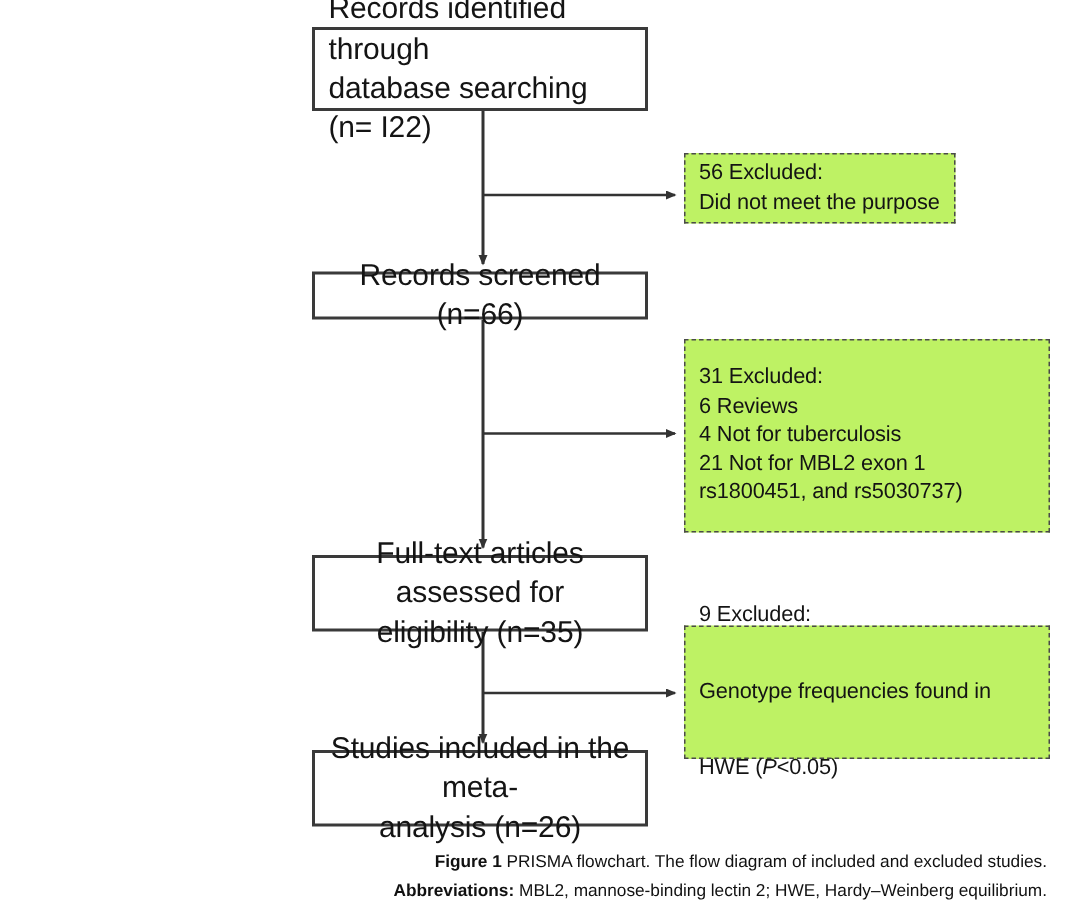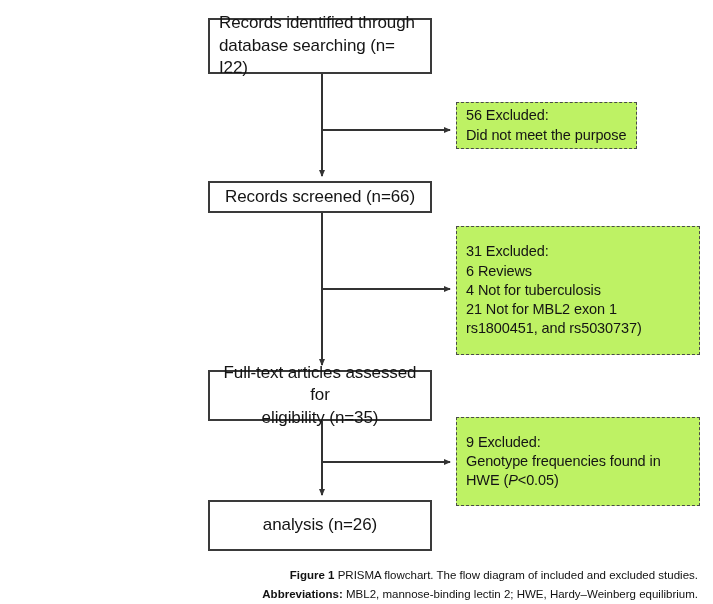--- a/index.html
+++ b/index.html
@@ -25,21 +25,21 @@
 
   
   .stage-box {
     position: absolute;
     box-sizing: border-box;
     border: 2px solid #3a3a3a;
     background: #ffffff;
     display: flex;
     flex-direction: column;
     justify-content: center;
-    font-size: 17px;
+    font-size: 20px;
     line-height: 1.32;
     color: #141414;
     letter-spacing: -0.1px;
   }
   .stage-box .stage-text { display: block; width: 100%; }
   .stage-left  { text-align: left; padding: 0 9px; }
   .stage-center{ text-align: center; padding: 0 8px; }
 
   #box-identified { left: 208px; top: 18px;  width: 224px; height: 56px; }
   #box-screened   { left: 208px; top: 181px; width: 224px; height: 32px; }
@@ -56,21 +56,21 @@
     line-height: 1.33;
     color: #141414;
     padding: 6px 9px;
     letter-spacing: -0.1px;
     text-align: left;
   }
   .excl-box .excl-line { display: block; white-space: nowrap; }
 
   #box-excl-1 { left: 456px; top: 102px; width: 181px; height: 47px; }
   #box-excl-2 { left: 456px; top: 226px; width: 244px; height: 129px; }
-  #box-excl-3 { left: 456px; top: 417px; width: 244px; height: 89px; }
+  #box-excl-3 { left: 456px; top: 417px; width: 244px; height: 89px; gap: 32px; }
 
   #box-excl-1 { display: flex; flex-direction: column; justify-content: center; }
   #box-excl-2 { display: flex; flex-direction: column; justify-content: center; }
   #box-excl-3 { display: flex; flex-direction: column; justify-content: center; }
 
   .ital { font-style: italic; }
 
   
   #connectors {
     position: absolute;
@@ -128,20 +128,21 @@
   <div class="stage-box stage-center" id="box-screened">
     <span class="stage-text">Records screened (n=66)</span>
   </div>
 
   <div class="stage-box stage-center" id="box-fulltext">
     <span class="stage-text">Full-text articles assessed for</span>
     <span class="stage-text">eligibility (n=35)</span>
   </div>
 
   <div class="stage-box stage-center" id="box-included">
+    <span class="stage-text">Studies included in the meta-</span>
     <span class="stage-text">analysis (n=26)</span>
   </div>
 
   <div class="excl-box" id="box-excl-1">
     <span class="excl-line">56 Excluded:</span>
     <span class="excl-line">Did not meet the purpose</span>
   </div>
 
   <div class="excl-box" id="box-excl-2">
     <span class="excl-line">31 Excluded:</span>

